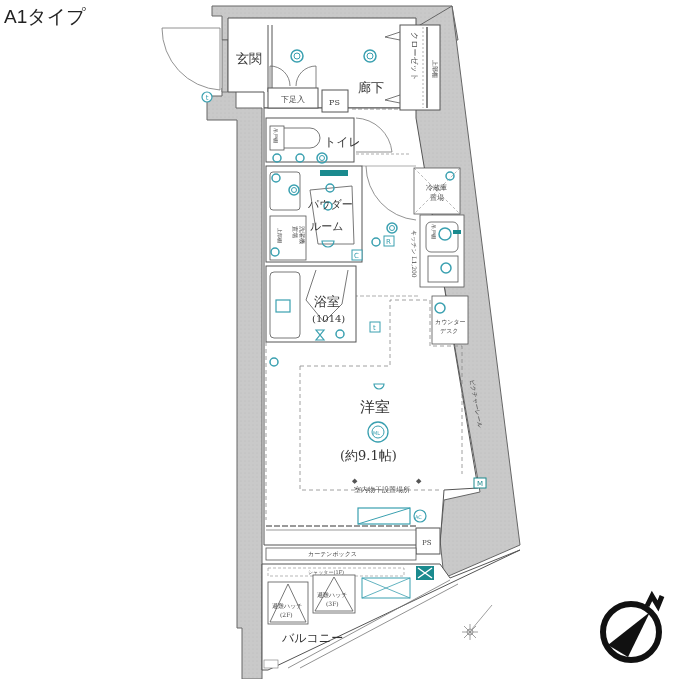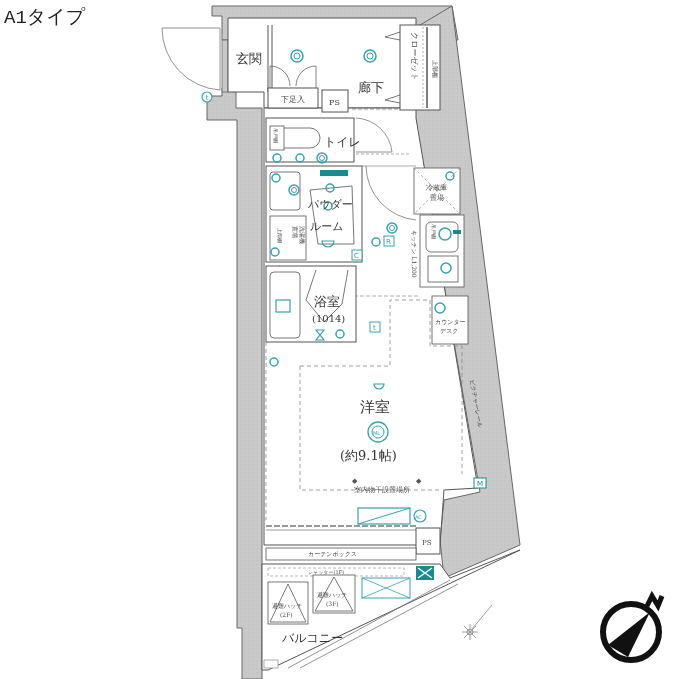--- a/index.html
+++ b/index.html
@@ -1,17 +1,17 @@
 <!DOCTYPE html>
 <html><head>
 <meta charset="utf-8">
 <style>
   html, body { margin:0; padding:0; background:#ffffff; }
   body { width:678px; height:679px; position:relative; overflow:hidden; font-family:"DejaVu Sans", sans-serif; }
-  #title { position:absolute; left:4px; top:4px; font-family:Liberation Mono, monospace; font-size:19px; color:#222; letter-spacing:0px; }
+  #title { position:absolute; left:4px; top:4px; font-family:Liberation Sans, sans-serif; font-size:19px; color:#222; letter-spacing:0px; }
   svg { position:absolute; left:0; top:0; }
   .lbl { font-family:"DejaVu Serif", serif; fill:#333; }
   .sm { font-family:"DejaVu Serif", serif; fill:#444; }
 </style>
 </head>
 <body>
 
 <div id="title">A1タイプ</div>
 
 <svg width="678" height="679" viewBox="0 0 678 679">

